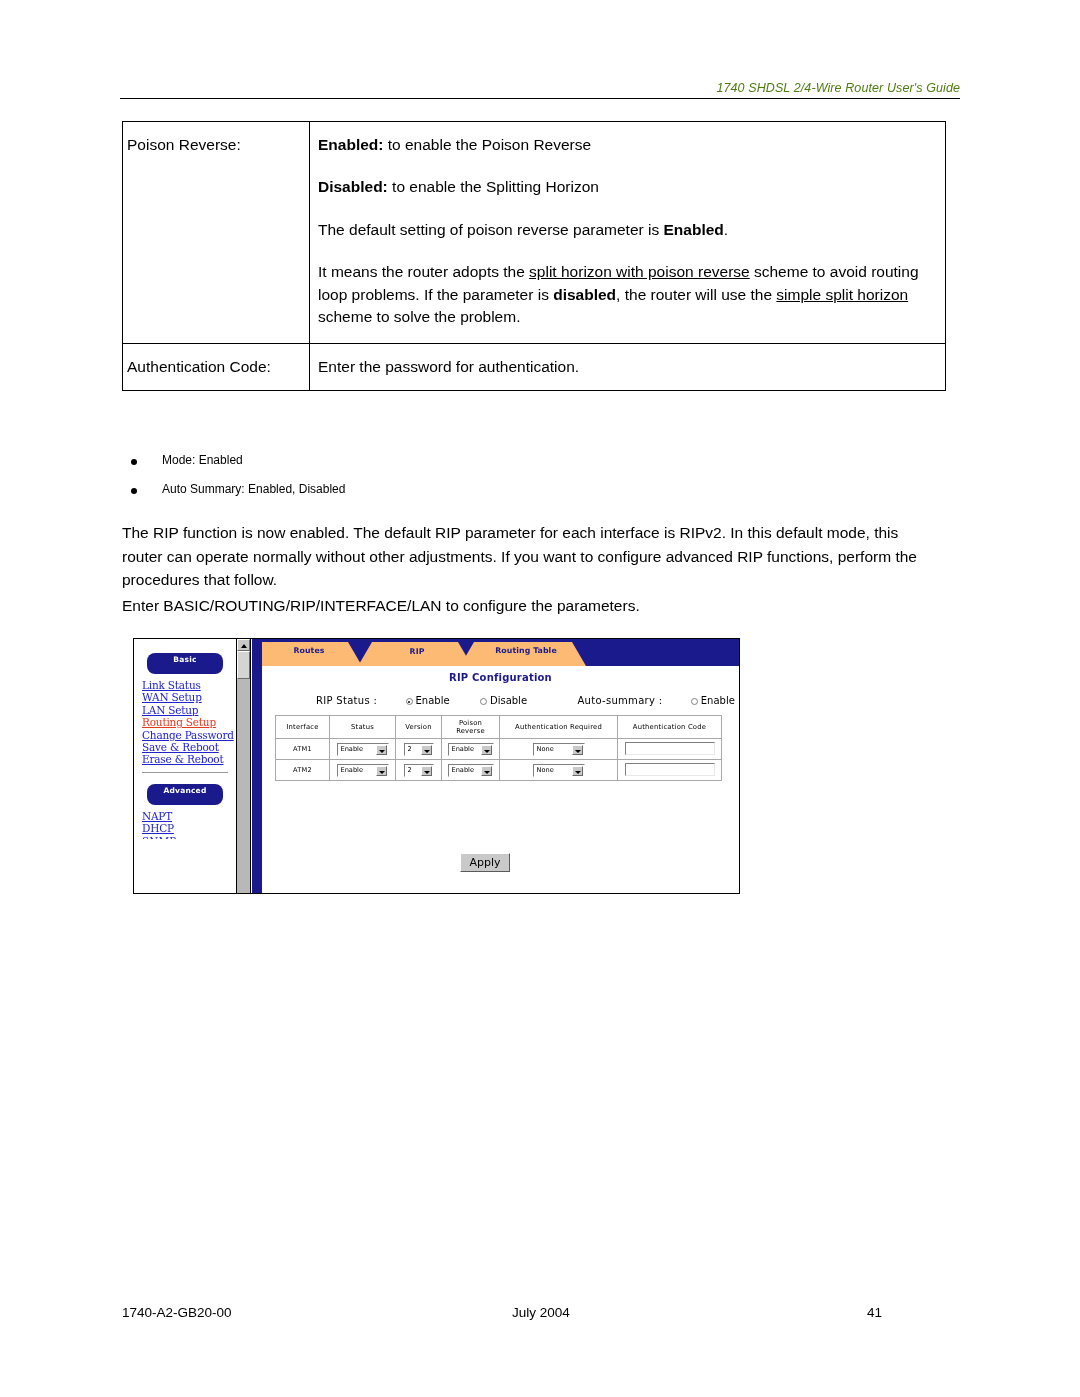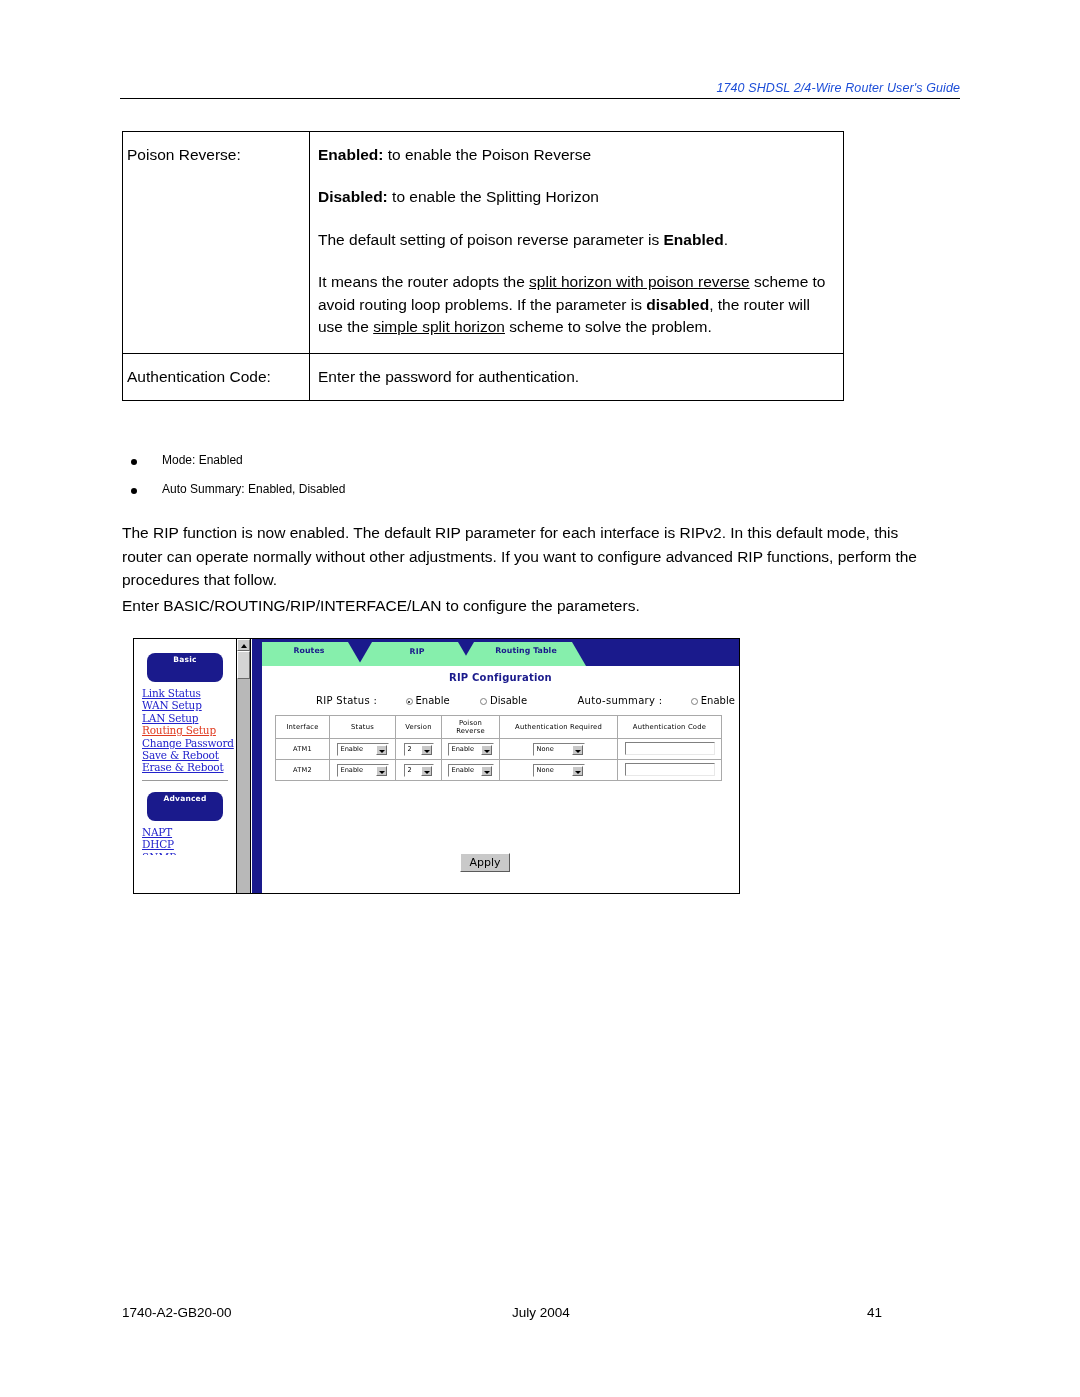--- a/index.html
+++ b/index.html
@@ -22,37 +22,37 @@
     left: 120px;
     top: 78px;
     width: 840px;
     text-align: right;
   }
   .page-header .hdr-text {
     font-family: "Liberation Sans", sans-serif;
     font-style: italic;
     font-size: 12.5px;
     letter-spacing: .1px;
-    color: #1d4ed8;
+    color: #4d7c0f;
   }
   .header-rule {
     position: absolute;
     left: 120px;
     top: 98px;
     width: 840px;
     height: 1px;
     background: #000;
   }
 
   
   .def-table {
     position: absolute;
     left: 122px;
-    top: 131px;
-    width: 722px;
+    top: 121px;
+    width: 824px;
     border-collapse: collapse;
     table-layout: fixed;
   }
   .def-table td {
     border: 1.3px solid #000;
     vertical-align: top;
     padding: 12px 8px 14px 4px;
     font-size: 15.5px;
     line-height: 1.45;
   }
@@ -135,21 +135,21 @@
     width: 103px;
     height: 100%;
     background: #fff;
     border-right: 1px solid #000;
     box-sizing: border-box;
     overflow: hidden;
   }
   .nav-pill {
     margin: 14px auto 5px auto;
     width: 76px;
-    height: 29px;
+    height: 21px;
     background: #1a1a8c;
     border-radius: 8px;
     color: #fff;
     font-size: 7.5px;
     font-weight: bold;
     text-align: center;
     line-height: 14px;
     letter-spacing: .2px;
   }
   .nav-pill.adv { margin-top: 11px; }
@@ -240,21 +240,21 @@
     position: absolute;
     left: 0; top: 0;
     width: 100%;
     height: 27px;
     background: #1a1a8c;
   }
   .tab {
     position: absolute;
     top: 3px;
     height: 24px;
-    background: #86efac;
+    background: #fdba74;
     color: #1a1a8c;
     font-size: 7.8px;
     font-weight: bold;
     text-align: center;
     line-height: 17px;
     letter-spacing: .1px;
   }
   .tab.t1 {
     left: 0; width: 112px;
     clip-path: polygon(0 0, 86px 0, 100px 100%, 0 100%);

